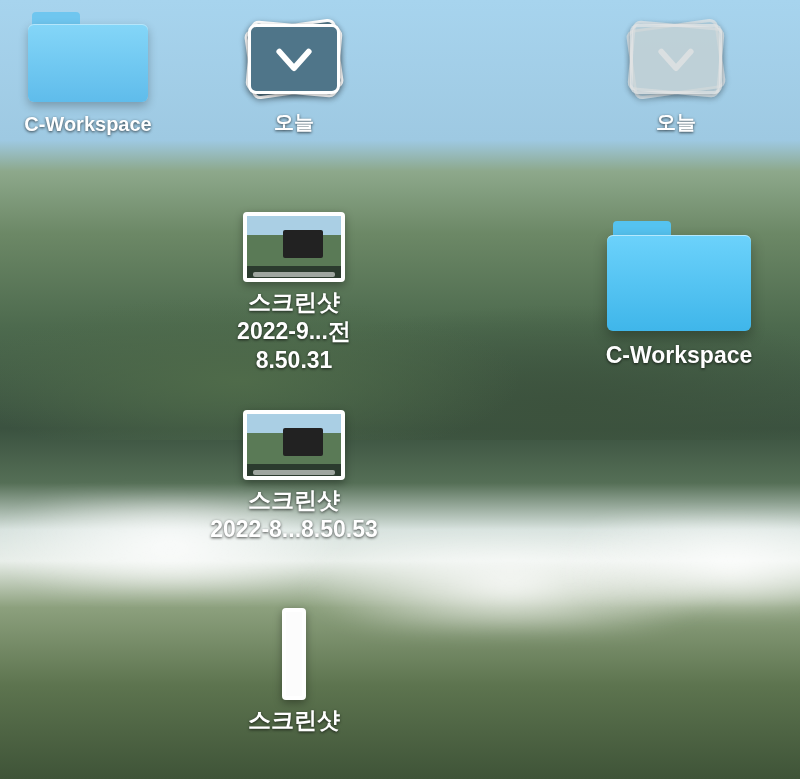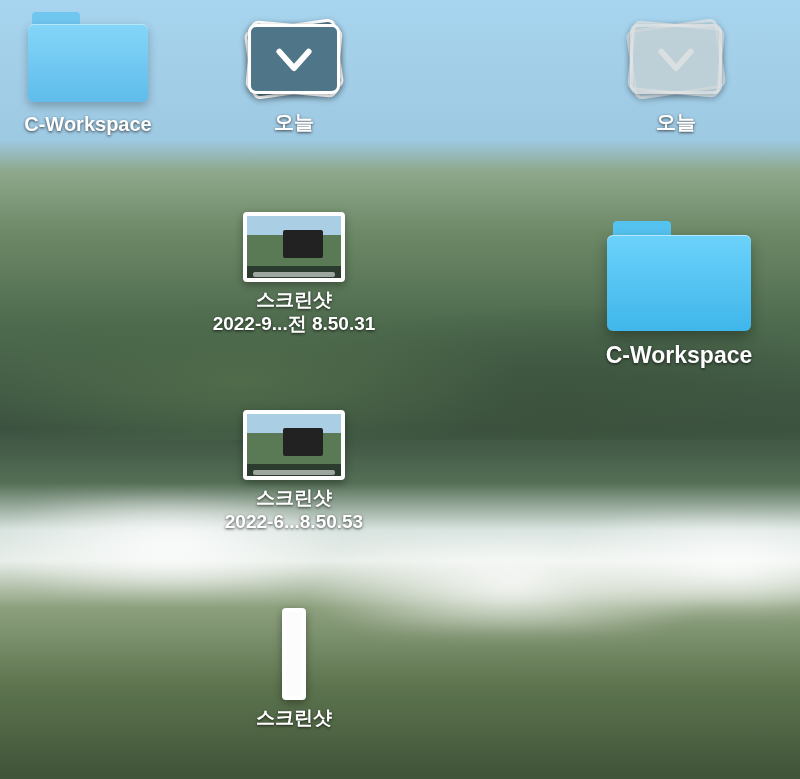--- a/index.html
+++ b/index.html
@@ -69,21 +69,21 @@
   }
   .icon-label {
     color: #fff;
     font-size: 20px;
     font-weight: 600;
     text-align: center;
     text-shadow: 0 1px 3px rgba(0,0,0,0.7);
     line-height: 1.25;
     margin-top: 6px;
   }
-  .icon-label.small { font-size: 19px; }
+  .icon-label.small { font-size: 23px; }
 
   
   .folder {
     width: 128px;
     height: 100px;
     position: relative;
   }
   .folder-tab {
     position: absolute;
     top: 6px;
@@ -248,21 +248,21 @@
     </div>
 
     <div class="desktop-icon" style="top:410px;left:204px">
       <div class="thumb">
         <div class="thumb-inner">
             <div class="thumb-window"></div>
             <div class="thumb-dock"></div>
           </div>
       </div>
       <div class="icon-label small">
-        <span>스크린샷</span><br><span>2022-6...8.50.53</span>
+        <span>스크린샷</span><br><span>2022-8...8.50.53</span>
       </div>
     </div>
 
     <div class="desktop-icon" style="top:608px;left:204px">
       <div class="thumb tall">
         <div class="thumb-inner"></div>
       </div>
       <div class="icon-label small">
         <span>스크린샷</span>
       </div>

